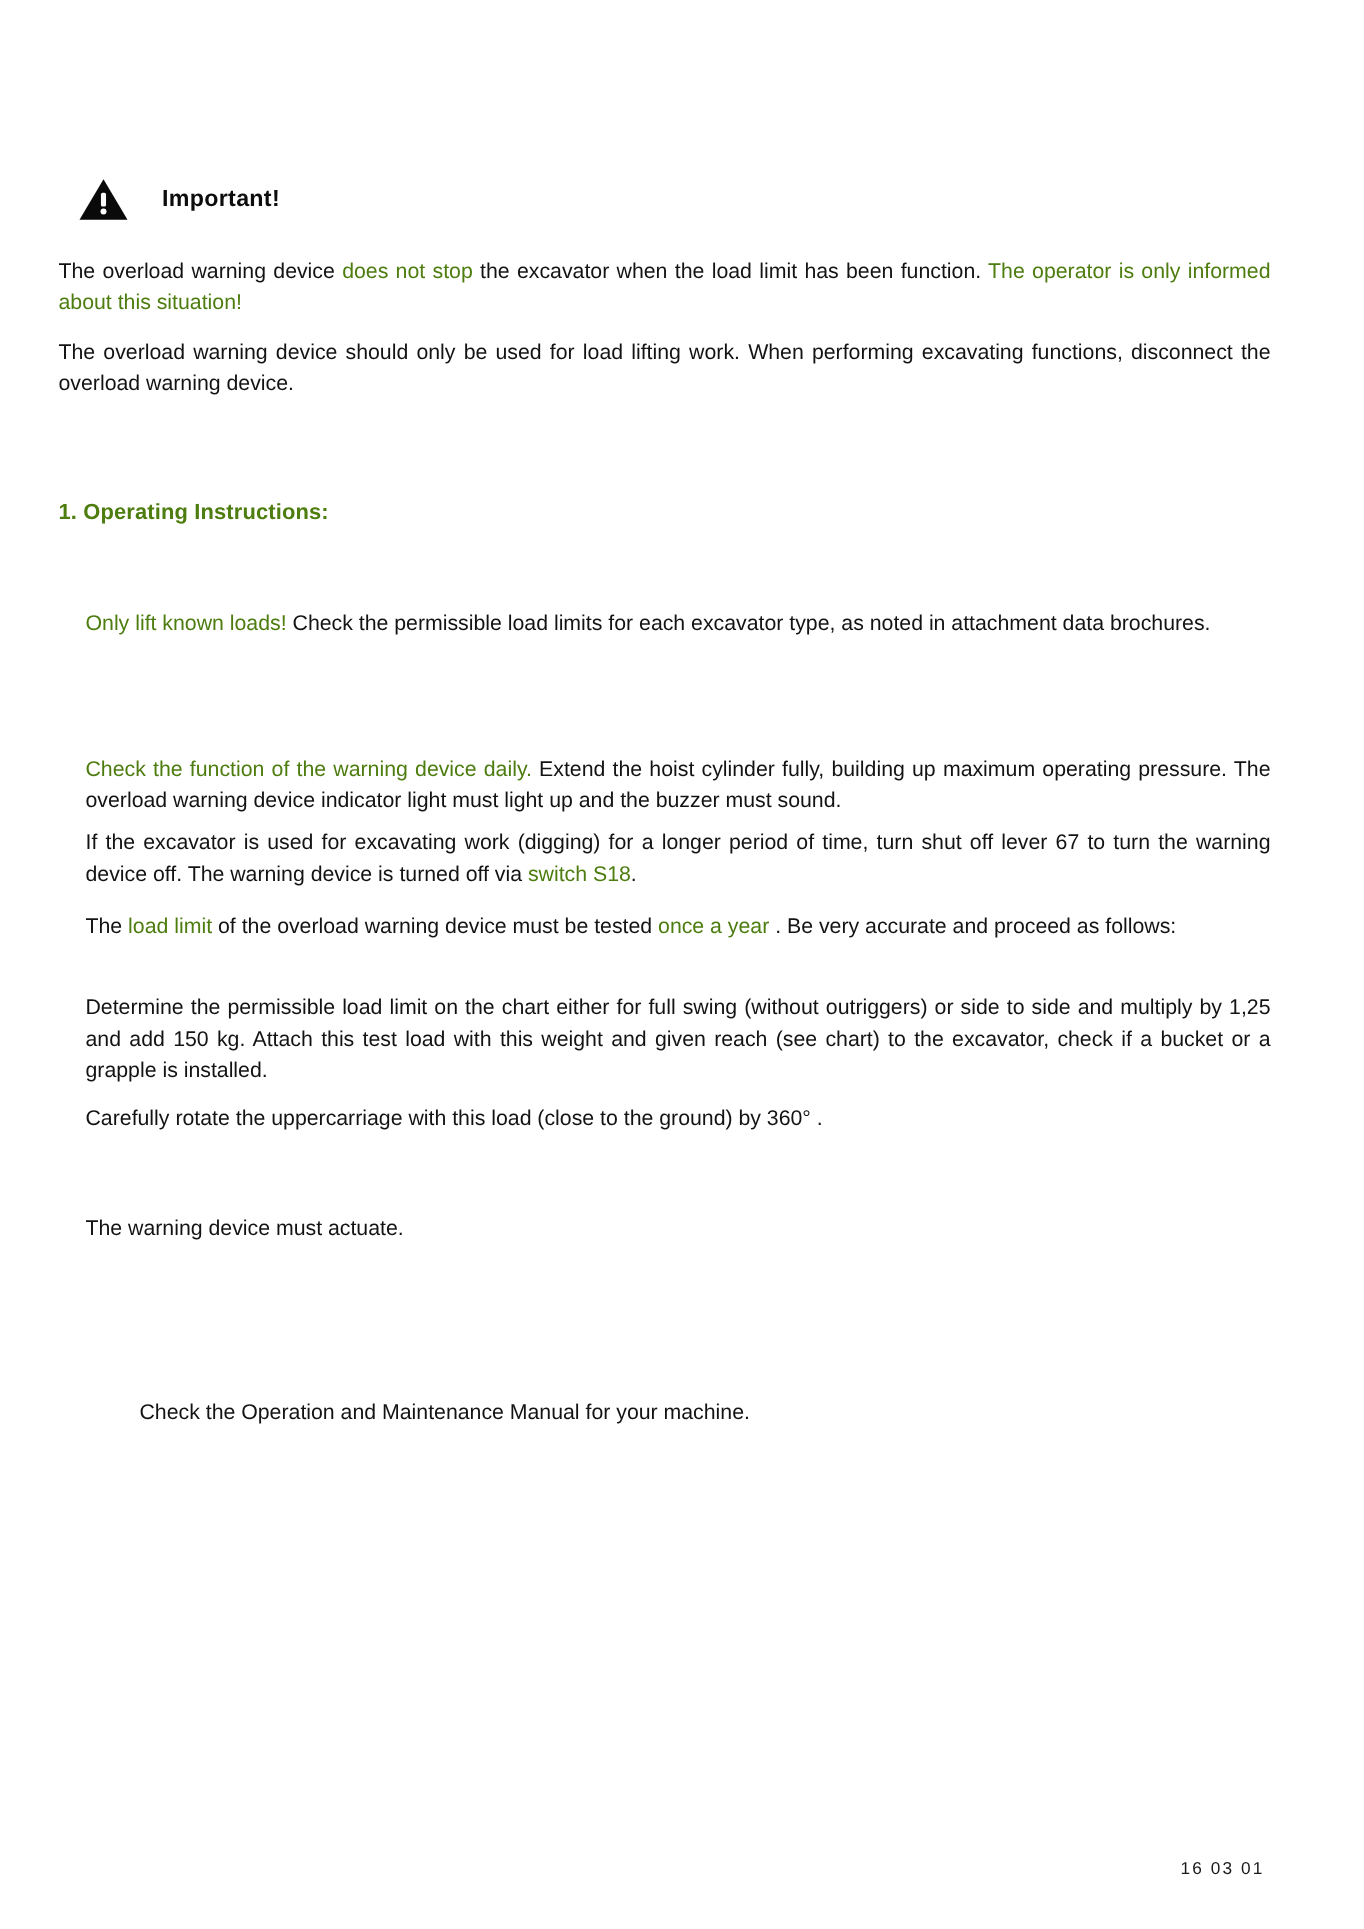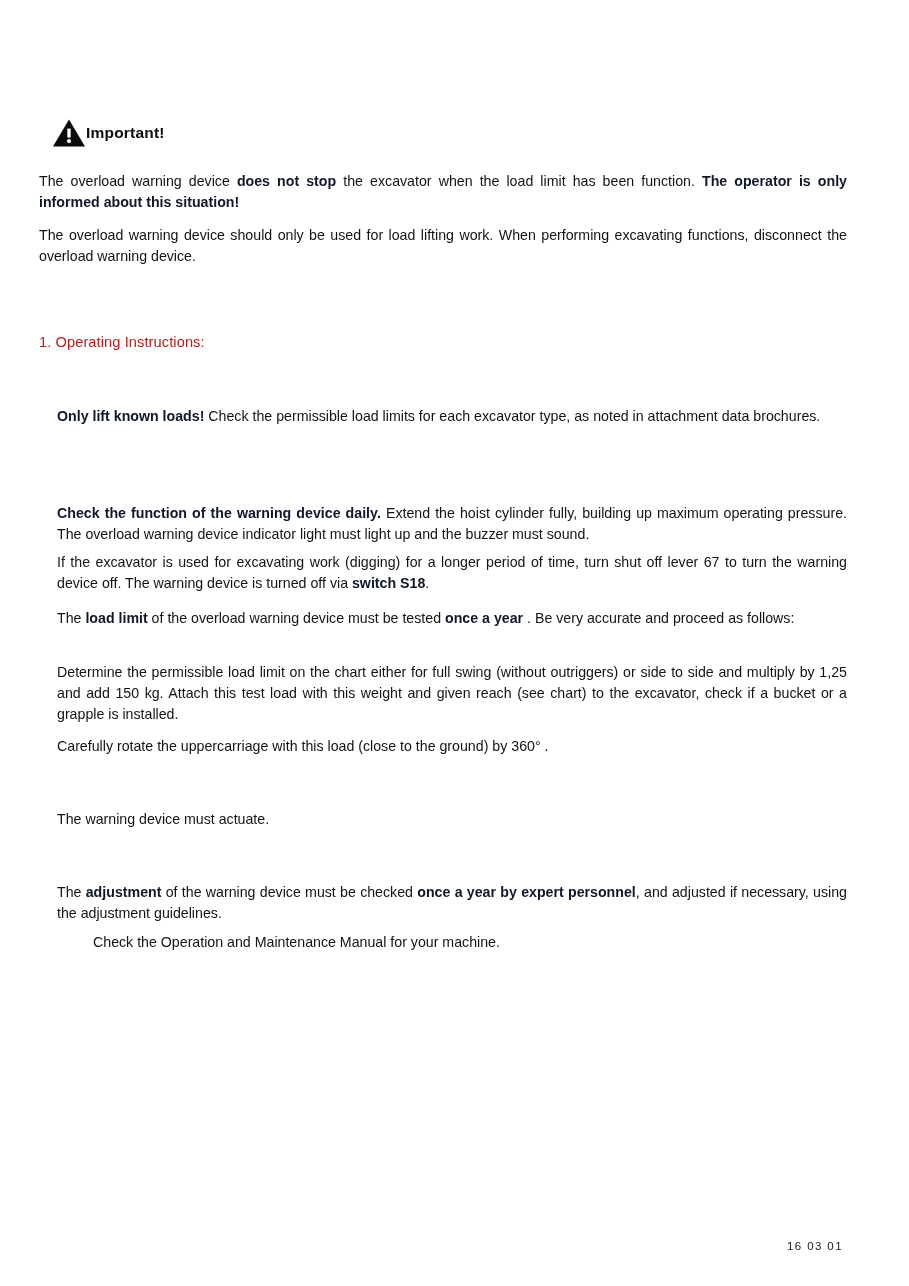--- a/index.html
+++ b/index.html
@@ -23,20 +23,21 @@
     background: #ffffff;
   }
 
   
   .warning-header {
     position: absolute;
     left: 52px;
     top: 118px;
     display: flex;
     align-items: center;
+    gap: 22px;
   }
   .warn-icon {
     width: 34px;
     height: 30px;
     display: block;
   }
   .warn-title {
     font-size: 15.5px;
     font-weight: bold;
     letter-spacing: 0.2px;
@@ -57,30 +58,30 @@
     width: 808px;
   }
   .block.indent {
     left: 57px;
     width: 790px;
   }
   .block.nojust {
     text-align: left;
   }
   .block b {
-    font-weight: bold;
-    color: #0f172a;
+    font-weight: normal;
+    color: #4d7c0f;
   }
 
   .section-heading {
     position: absolute;
     left: 39px;
     font-size: 14.6px;
-    font-weight: normal;
-    color: #b91c1c;
+    font-weight: bold;
+    color: #4d7c0f;
     letter-spacing: 0.1px;
   }
 
   
   .footer-code {
     position: absolute;
     left: 787px;
     top: 1240px;
     font-size: 11.5px;
     letter-spacing: 1.4px;
@@ -142,23 +143,20 @@
 
   <div class="block indent nojust" style="top:736px;">
     <span><span>Carefully rotate the uppercarriage with this load (close to the ground) by 360° .</span></span>
   </div>
 
 
   <div class="block indent nojust" style="top:809px;">
     <span><span>The warning device must actuate.</span></span>
   </div>
 
-  <div class="block indent" style="top:882px;">
-    <span><span>The </span><b>adjustment</b><span> of the warning device must be checked </span><b>once a year by expert personnel</b><span>, and adjusted if necessary, using the adjustment guidelines.</span></span>
-  </div>
 
   <div class="block indent nojust" style="top:932px;margin-left:36px;">
     <span><span>Check the Operation and Maintenance Manual for your machine.</span></span>
   </div>
 
   <div class="footer-code">16 03 01</div>
 
 </div>
 
 </body></html>

